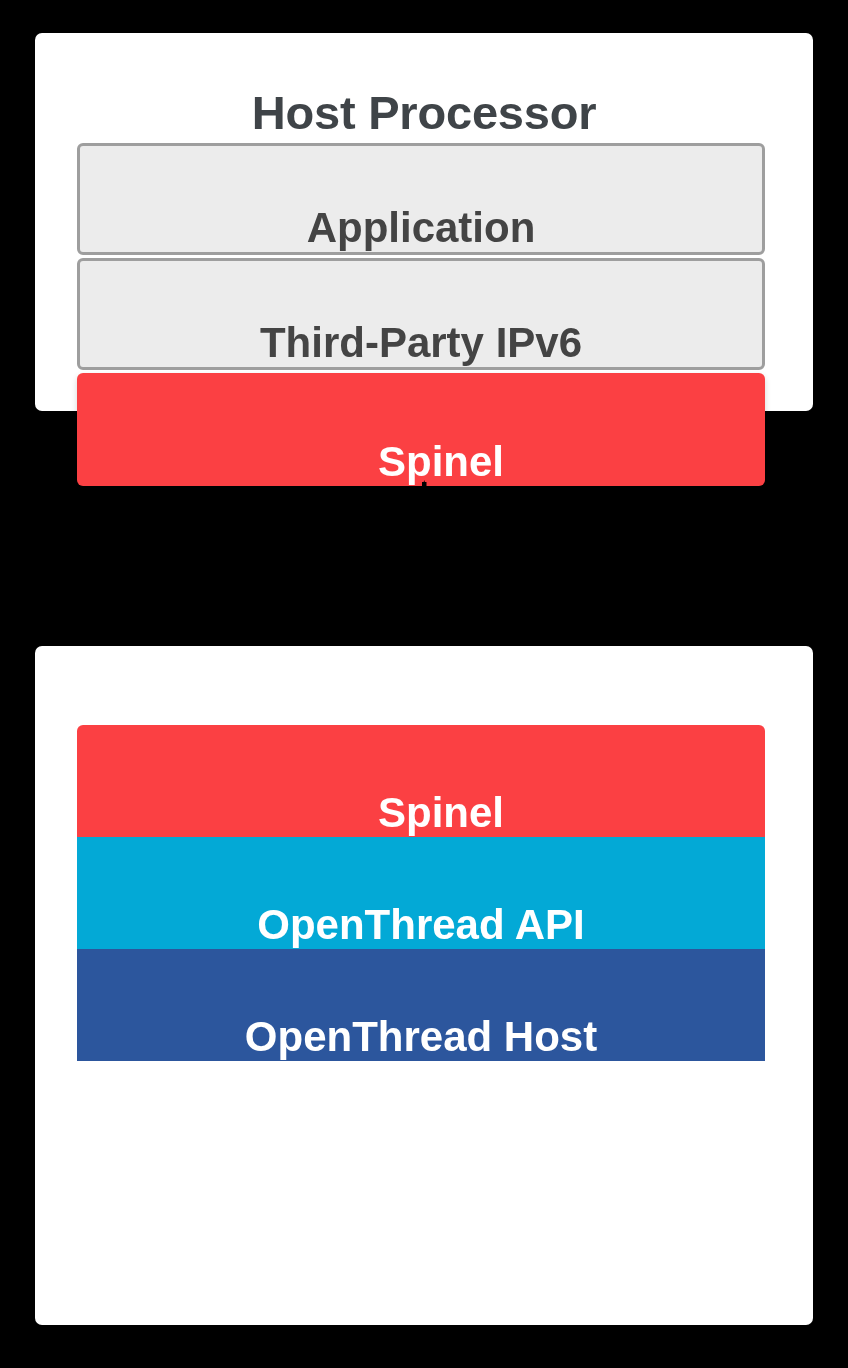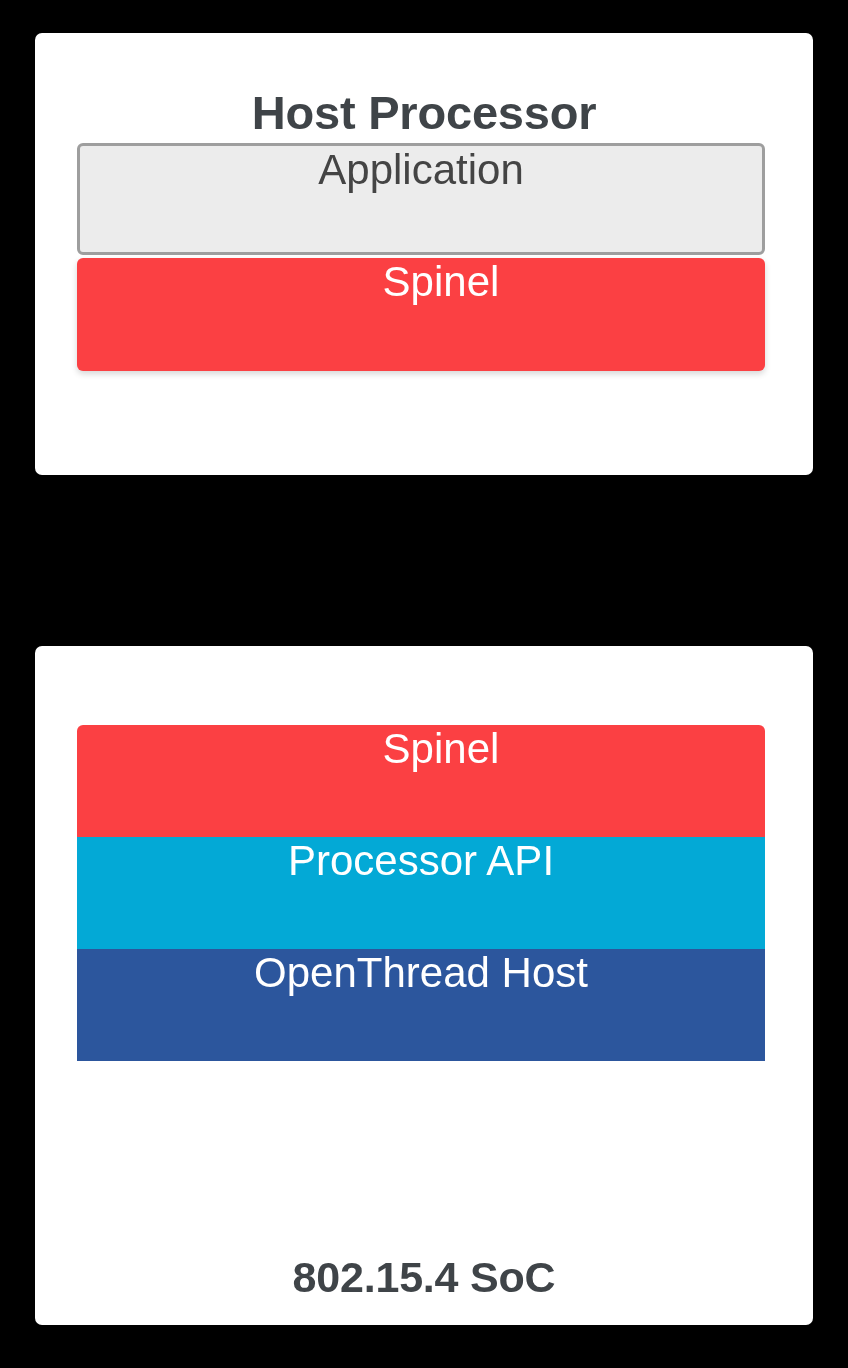--- a/index.html
+++ b/index.html
@@ -27,21 +27,21 @@
   .card {
     position: absolute;
     left: 35px;
     width: 778px;
     background: #ffffff;
     border-radius: 7px;
     box-sizing: border-box;
   }
   #card-host {
     top: 33px;
-    height: 442px;
+    height: 378px;
   }
   #card-soc {
     top: 646px;
     height: 679px;
   }
 
   
   .card-title {
     position: absolute;
     left: 0;
@@ -69,24 +69,25 @@
     left: 42px;
     width: 688px;
   }
   #host-stack { top: 110px; }
   #soc-stack  { top: 79px; }
 
   .layer {
     position: relative;
     box-sizing: border-box;
     display: flex;
-    align-items: flex-start;
+    align-items: flex-end;
     justify-content: center;
     text-align: center;
     white-space: nowrap;
+    font-weight: bold;
   }
 
   
   .layer.grey {
     background: #ececec;
     border: 3px solid #9e9e9e;
     border-radius: 6px;
     color: #444444;
     font-size: 42px;
     height: 112px;
@@ -141,20 +142,23 @@
   <div class="card" id="card-host">
 
     <div class="card-title" id="host-title">Host Processor</div>
 
     <div class="layer-stack" id="host-stack">
 
       <div class="layer grey">
         <span>Application</span>
       </div>
 
+      <div class="layer grey">
+        <span>Third-Party IPv6</span>
+      </div>
 
       <div class="layer solid red round-top round-bottom" id="host-spinel">
         <span>Spinel</span>
       </div>
 
     </div>
   </div>
 
   <div id="connector">
     <svg width="52" height="248" viewBox="0 0 52 248" xmlns="http://www.w3.org/2000/svg">
@@ -169,27 +173,26 @@
 
   <div class="card" id="card-soc">
 
     <div class="layer-stack" id="soc-stack">
 
       <div class="layer solid red round-top">
         <span>Spinel</span>
       </div>
 
       <div class="layer solid cyan">
-        <span>Processor API</span>
+        <span>OpenThread API</span>
       </div>
 
       <div class="layer solid navy">
         <span>OpenThread Host</span>
       </div>
 
 
     </div>
 
-    <div class="card-title" id="soc-caption">802.15.4 SoC</div>
 
   </div>
 
 </div>
 
 </body></html>

